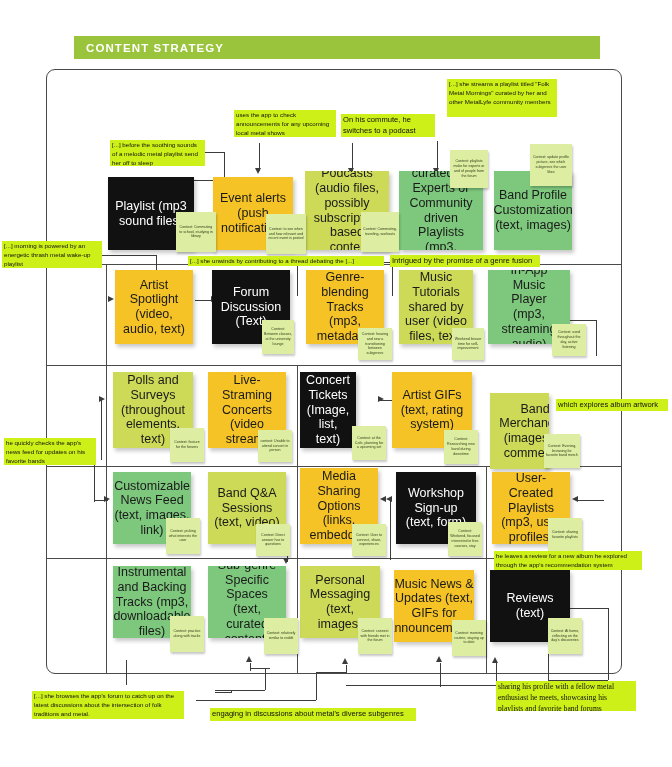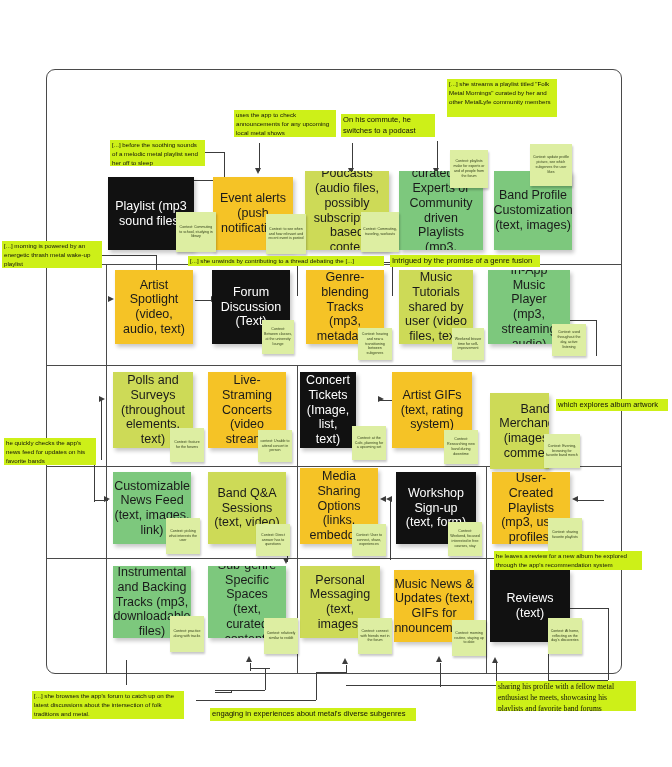--- a/index.html
+++ b/index.html
@@ -69,20 +69,21 @@
   .arw-d{border-left:3.5px solid transparent;border-right:3.5px solid transparent;border-top:6px solid #3c3c3c;}
   .arw-u{border-left:3.5px solid transparent;border-right:3.5px solid transparent;border-bottom:6px solid #3c3c3c;}
   .arw-r{border-top:3.5px solid transparent;border-bottom:3.5px solid transparent;border-left:6px solid #3c3c3c;}
   .arw-l{border-top:3.5px solid transparent;border-bottom:3.5px solid transparent;border-right:6px solid #3c3c3c;}
 </style>
 </head>
 <body>
 
 <div id="stage">
 
+  <div class="banner">CONTENT STRATEGY</div>
 
   <div class="frame"></div>
   <div class="hline" style="top:264px;"></div>
   <div class="hline" style="top:365px;"></div>
   <div class="hline" style="top:466px;"></div>
   <div class="hline" style="top:558px;"></div>
   <div class="vline" style="left:106px;top:264px;height:410px;"></div>
   <div class="vline" style="left:297px;top:365px;height:309px;"></div>
   <div class="vline" style="left:486px;top:466px;height:208px;"></div>
 
@@ -234,16 +235,16 @@
   <div class="note" style="left:234px;top:110px;width:102px;height:27px;">uses the app to check announcements for any upcoming local metal shows</div>
   <div class="note big" style="left:341px;top:114px;width:94px;height:23px;">On his commute, he switches to a podcast</div>
   <div class="note" style="left:447px;top:79px;width:110px;height:38px;">[...] she streams a playlist titled "Folk Metal Mornings" curated by her and other MetalLyfe community members</div>
   <div class="note" style="left:2px;top:241px;width:100px;height:27px;">[...] morning is powered by an energetic thrash metal wake-up playlist</div>
   <div class="note" style="left:188px;top:256px;width:196px;height:10px;">[...] she unwinds by contributing to a thread debating the [...]</div>
   <div class="note big" style="left:390px;top:255px;width:150px;height:12px;">Intrigued by the promise of a genre fusion</div>
   <div class="note big" style="left:556px;top:355px;width:112px;height:12px;margin-top:44px;">which explores album artwork</div>
   <div class="note" style="left:4px;top:438px;width:92px;height:27px;">he quickly checks the app's news feed for updates on his favorite bands</div>
   <div class="note" style="left:494px;top:551px;width:148px;height:19px;">he leaves a review for a new album he explored through the app's recommendation system</div>
   <div class="note" style="left:32px;top:691px;width:152px;height:28px;">[...] she browses the app's forum to catch up on the latest discussions about the intersection of folk traditions and metal.</div>
-  <div class="note big" style="left:210px;top:708px;width:206px;height:13px;">engaging in experiences about metal's diverse subgenres</div>
+  <div class="note big" style="left:210px;top:708px;width:206px;height:13px;">engaging in discussions about metal's diverse subgenres</div>
   <div class="note big" style="left:496px;top:681px;width:140px;height:30px;font-family:Liberation Serif, serif;">sharing his profile with a fellow metal enthusiast he meets, showcasing his playlists and favorite band forums</div>
 
 </div>
 
 </body></html>

